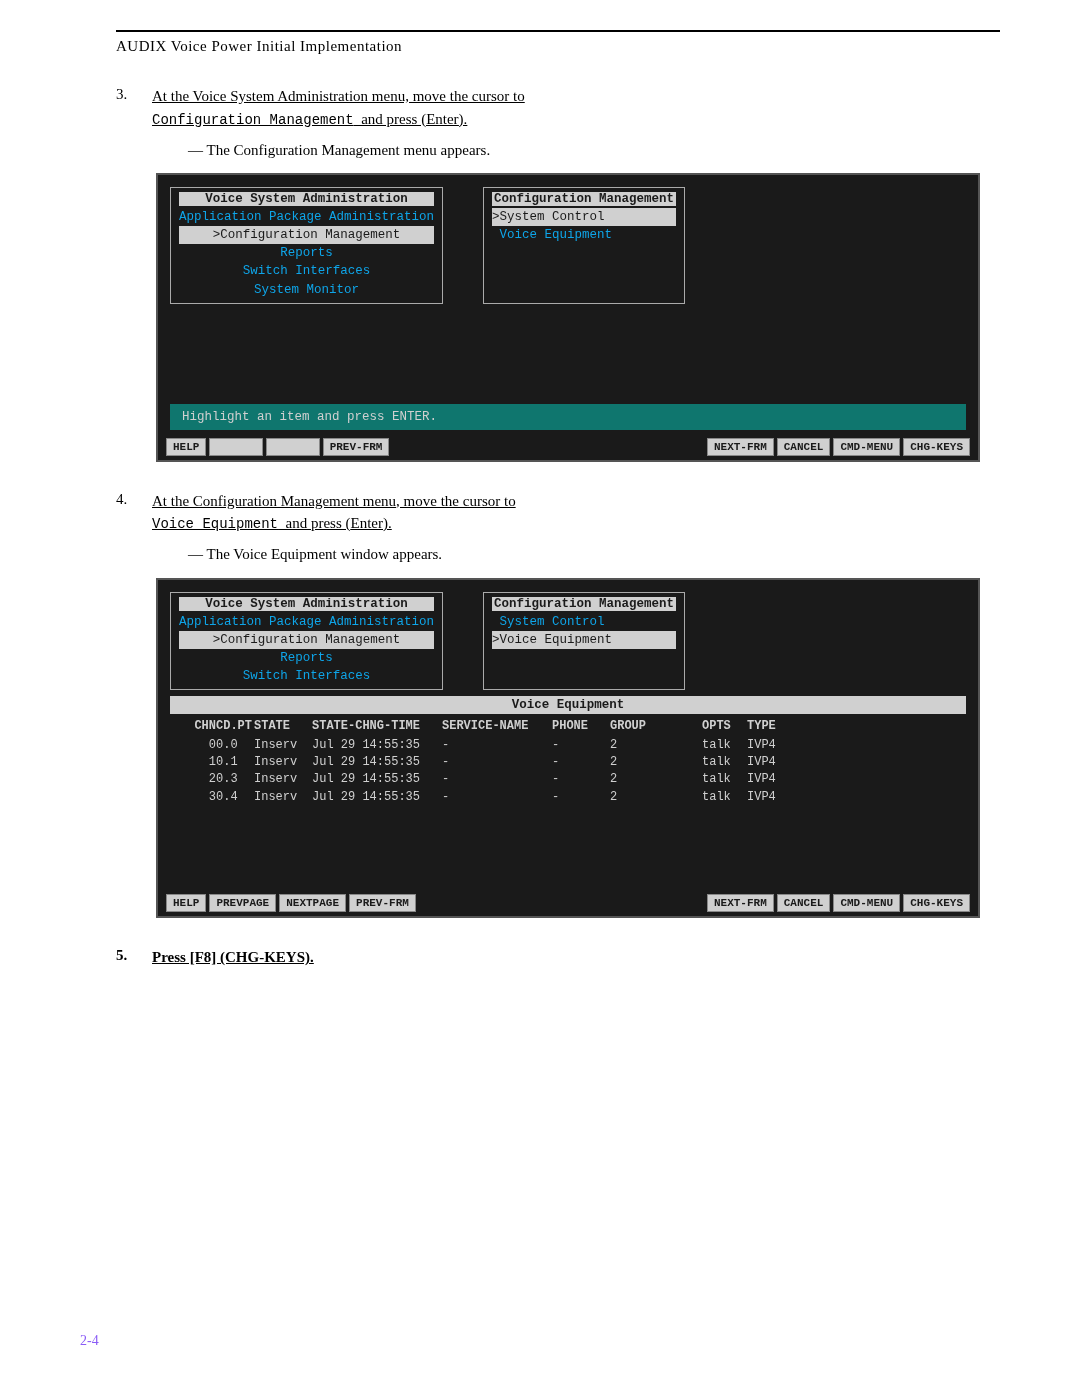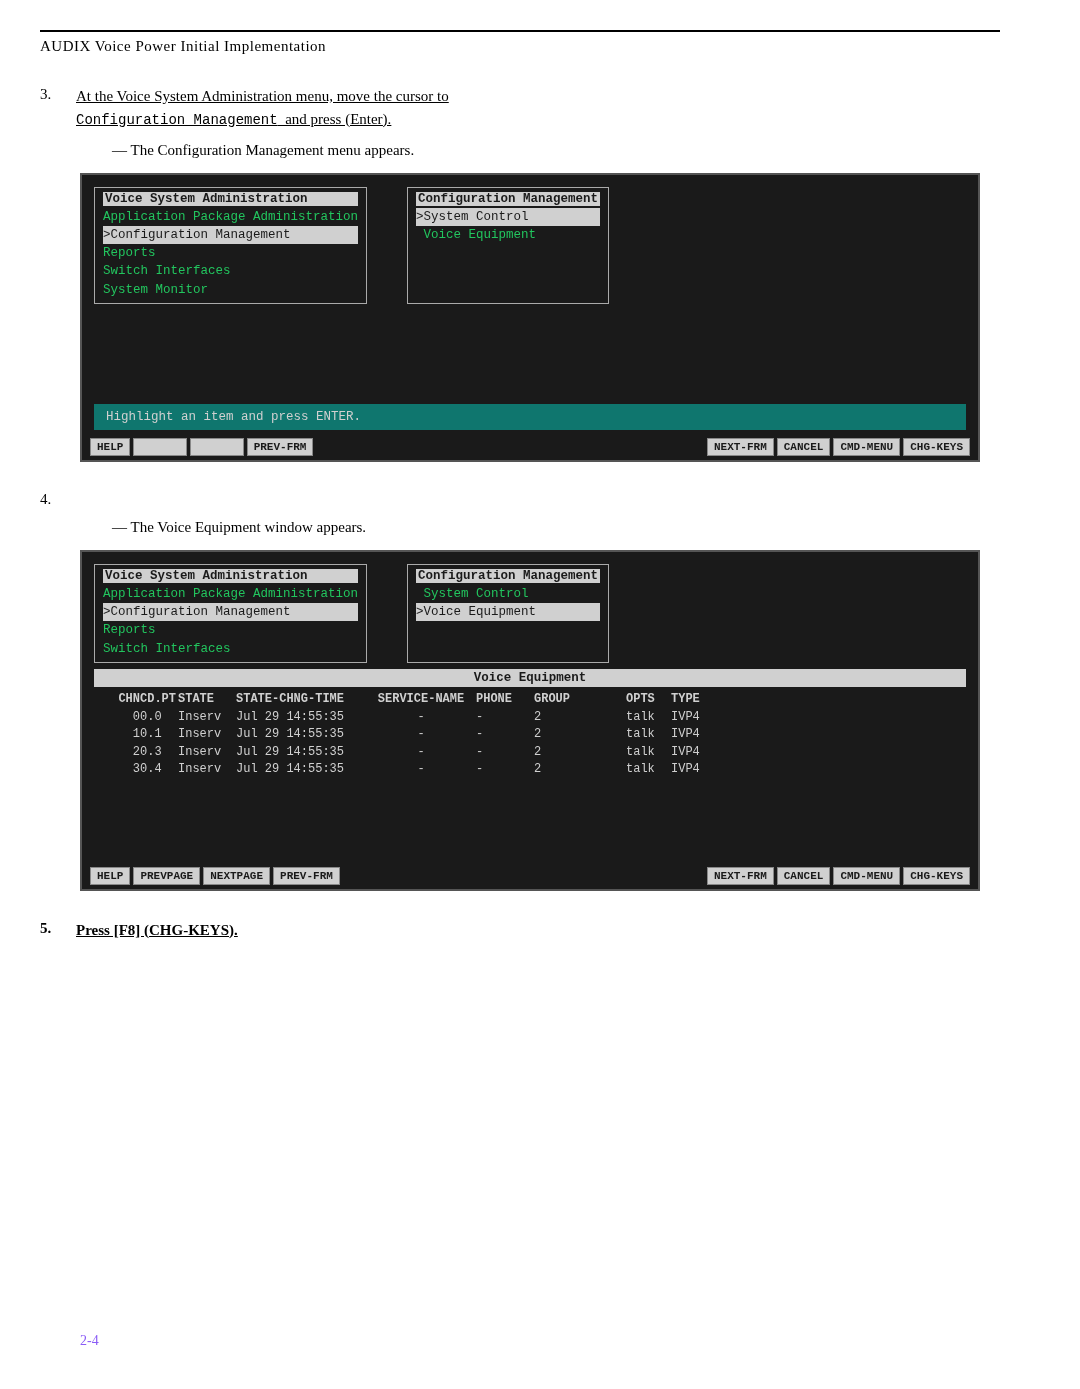--- a/index.html
+++ b/index.html
@@ -9,21 +9,21 @@
       width: 1080px;
       min-height: 1389px;
       padding: 0;
       position: relative;
     }
 
     .page-container {
       width: 1080px;
       min-height: 1389px;
       background: #ffffff;
-      padding: 30px 80px 60px 40px;
+      padding: 30px 80px 60px 116px;
       position: relative;
     }
 
     .header-rule {
       border: none;
       border-top: 2px solid #000;
       margin-bottom: 6px;
     }
 
     .header-title {
@@ -92,20 +92,21 @@
     .terminal-menu-area {
       display: flex;
       gap: 40px;
       margin-top: 4px;
     }
 
     .menu-left {
       border: 1px solid #aaa;
       padding: 4px 8px;
       min-width: 200px;
+      text-align: center;
     }
 
     .menu-right {
       border: 1px solid #aaa;
       padding: 4px 8px;
       min-width: 160px;
     }
 
     .menu-title {
       background: #d0d0d0;
@@ -114,21 +115,21 @@
       padding: 0 2px;
       margin-bottom: 2px;
       font-family: 'Courier New', Courier, monospace;
       font-size: 12.5px;
       display: block;
     }
 
     .menu-item {
       font-family: 'Courier New', Courier, monospace;
       font-size: 12.5px;
-      color: #22c55e;
+      color: #0ea5e9;
       display: block;
       line-height: 1.45;
     }
 
     .menu-item-selected {
       color: #1a1a1a;
       background: #d0d0d0;
     }
 
     .terminal-status {
@@ -186,21 +187,21 @@
     }
 
     .veq-data-row {
       display: flex;
     }
 
     .col-chn { min-width: 38px; text-align: right; }
     .col-cd  { min-width: 38px; }
     .col-state { min-width: 58px; }
     .col-time { min-width: 130px; }
-    .col-svc  { min-width: 110px; text-align: center; }
+    .col-svc  { min-width: 110px; }
     .col-phone { min-width: 58px; }
     .col-group { min-width: 55px; }
     .col-opts  { min-width: 45px; margin-left: 37px; }
     .col-type  { min-width: 55px; }
 
     .bold-step {
       font-weight: bold;
     }
 
     .page-number {
@@ -274,20 +275,24 @@
           <button class="fkey-btn">CMD-MENU</button>
           <button class="fkey-btn">CHG-KEYS</button>
         </div>
       </div>
     </div>
   </div>
 
   <div class="step-block">
     <div class="step-line">
       <span class="step-number">4.</span>
+      <span class="step-text">
+        At the Configuration Management menu, move the cursor to<br>
+        <code>Voice Equipment</code>&nbsp; and press (<u>Enter</u>).
+      </span>
     </div>
     <div class="sub-bullet">—  The  Voice  Equipment  window  appears.</div>
 
     <div class="terminal-wrapper">
       <div class="terminal-content-area">
         <div class="terminal-menu-area">
 
           <div class="menu-left">
             <span class="menu-title"> Voice System Administration </span>
             <span class="menu-item">Application Package Administration</span>

